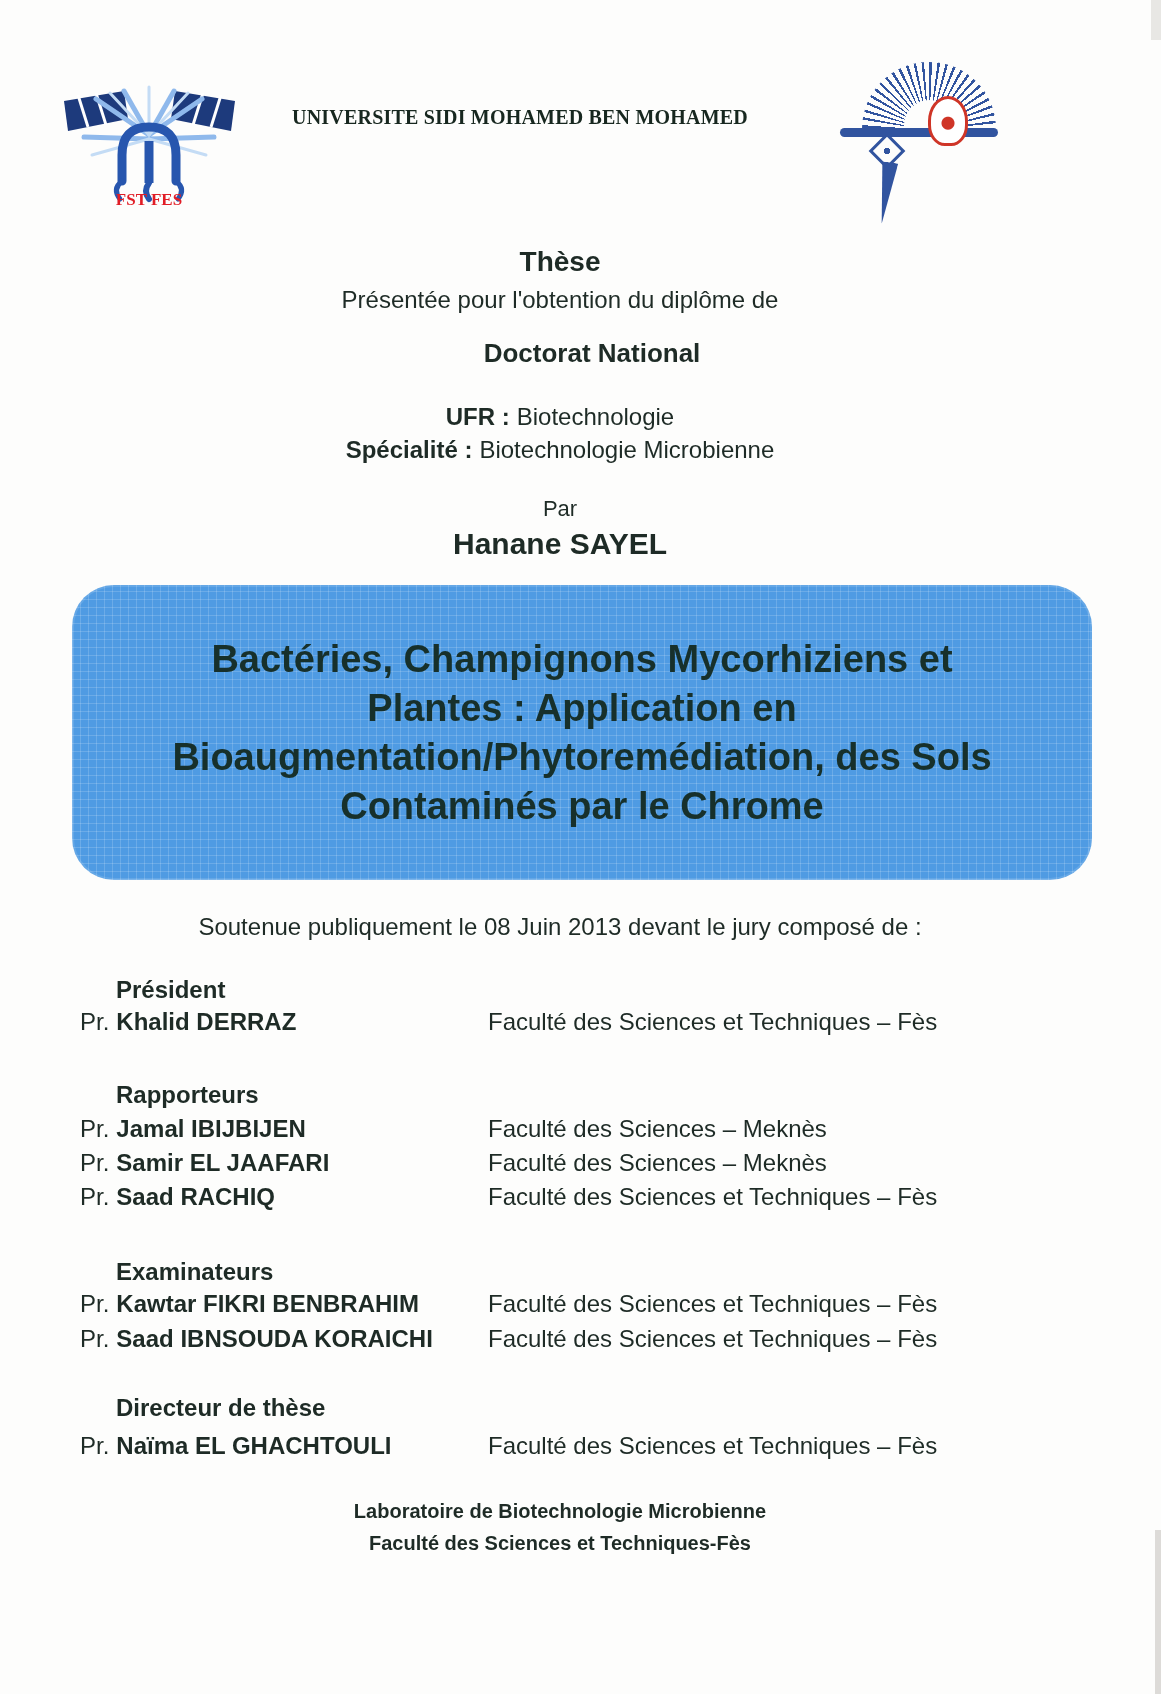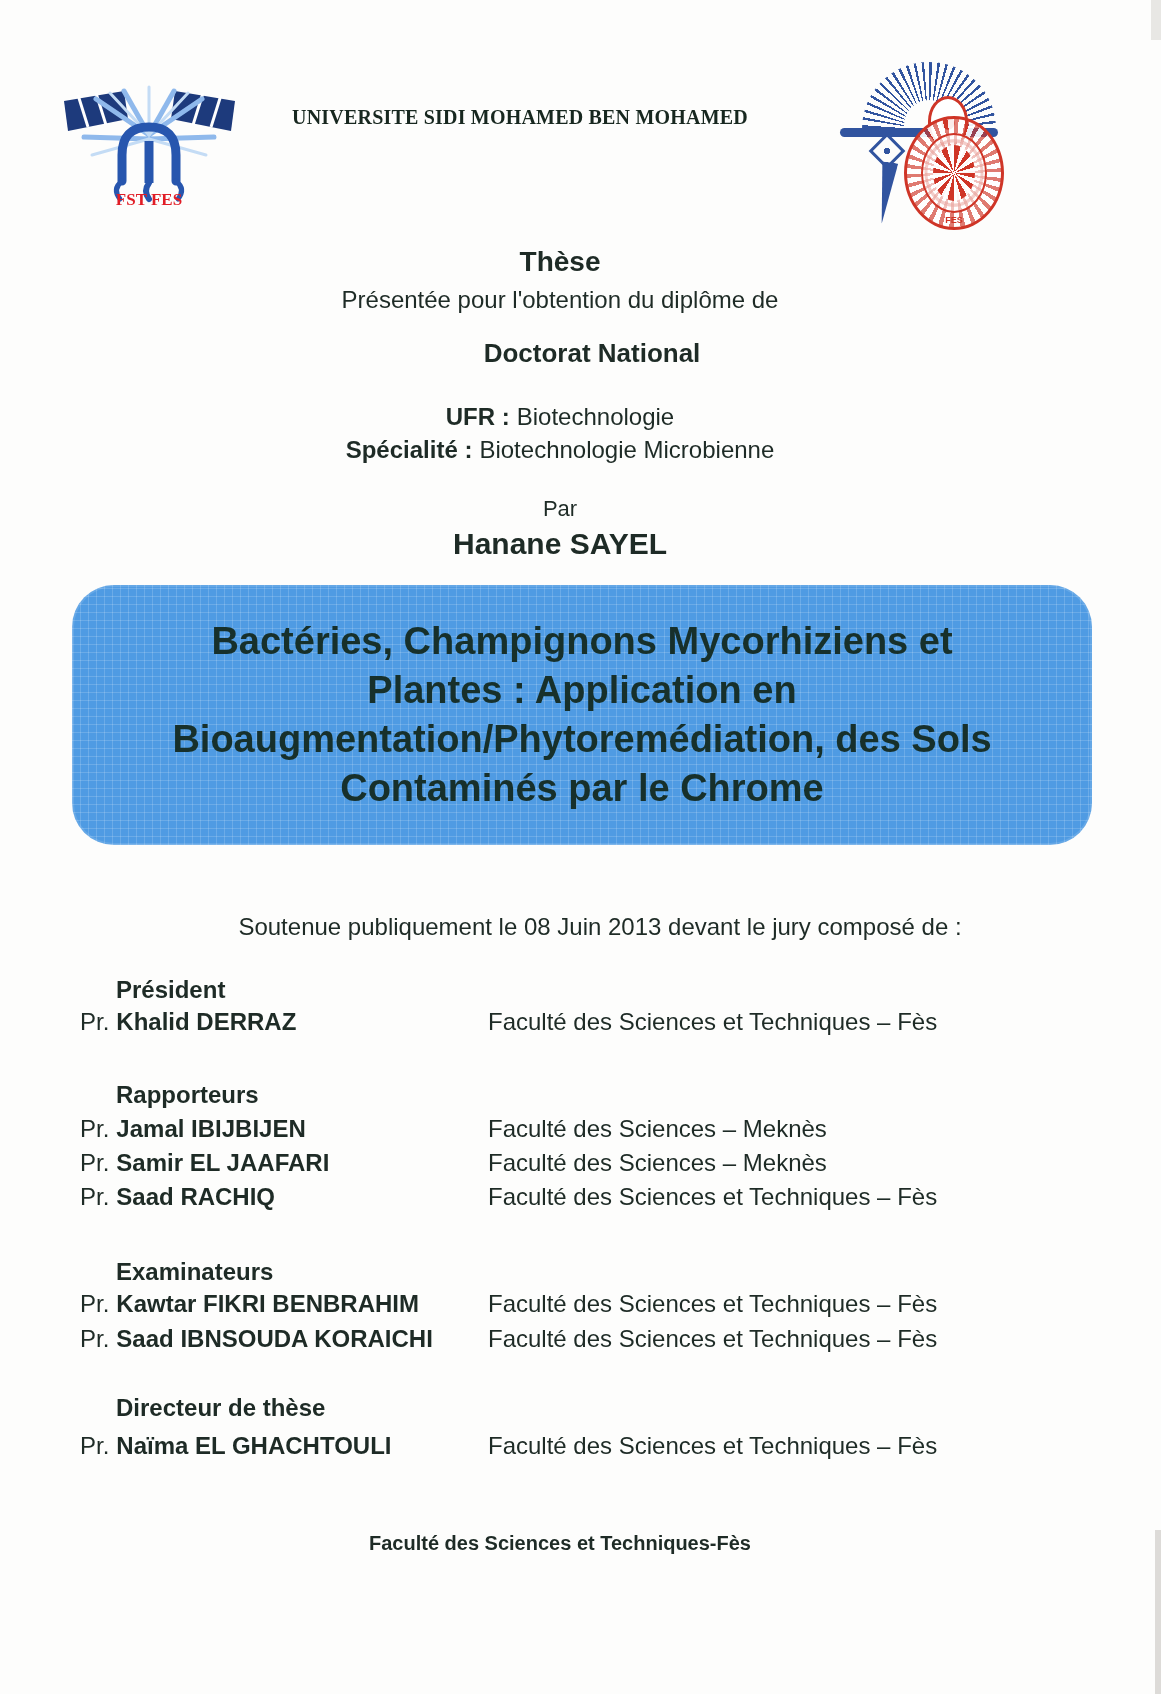--- a/index.html
+++ b/index.html
@@ -85,38 +85,38 @@
   .presentee  { top: 286px; font-size: 24px; }
   .degree     { top: 338px; font-size: 26px; font-weight: bold; margin-left: 32px; }
   .ufr        { top: 403px; font-size: 24px; }
   .specialite { top: 436px; font-size: 24px; }
   .par        { top: 496px; font-size: 22px; font-weight: normal; }
   .author     { top: 527px; font-size: 30px; font-weight: bold; }
   .lbl { font-weight: bold; margin-right: 7px; }
 
   
   .title-box {
-    left: 72px; top: 585px; width: 1020px; height: 260px;
+    left: 72px; top: 585px; width: 1020px; height: 295px;
     border-radius: 42px;
     background-color: #4f9be3;
     background-image:
       repeating-linear-gradient(0deg,  rgba(255,255,255,0.16) 0 1px, rgba(255,255,255,0) 1px 8px),
       repeating-linear-gradient(90deg, rgba(255,255,255,0.16) 0 1px, rgba(255,255,255,0) 1px 8px);
     display: flex; align-items: center; justify-content: center;
     box-shadow: inset 0 0 0 2px rgba(255,255,255,0.12);
   }
   .title-box .title-text {
     text-align: center;
     font-size: 38px; line-height: 49px; font-weight: bold;
     color: #17302b;
   }
   .title-line { display: block; }
 
   
-  .defense { top: 913px; font-size: 24px; margin-left: 40px; }
+  .defense { top: 913px; font-size: 24px; }
 
   
   .jury { left: 80px; top: 0; width: 1010px; }
   .jury-role {
     position: absolute; left: 8px;
     font-size: 24px; font-weight: bold; white-space: nowrap; margin-left: 28px;
   }
   .jury-row { position: absolute; left: 0; width: 1010px; white-space: nowrap; font-size: 24px; }
   .name-cell { display: inline-block; width: 408px; vertical-align: top; }
   .prefix { font-weight: normal; margin-right: 7px; margin-top: 41px; }
@@ -173,23 +173,20 @@
     <span>UNIVERSITE SIDI MOHAMED BEN MOHAMED</span><br>
   </div>
 
   <div class="abs emblem">
     <div class="fan"></div>
     <div class="fan-hole"></div>
     <div class="bar"></div>
     <div class="torch-nib"></div>
     <div class="torch"></div>
     <div class="seal-top"></div>
-    <div class="seal-main">
-      <span class="seal-text">FES</span>
-    </div>
   </div>
 
   <div class="abs center-line these">Thèse</div>
   <div class="abs center-line presentee">Présentée pour l'obtention du diplôme de</div>
   <div class="abs center-line degree">Doctorat National</div>
   <div class="abs center-line ufr">
     <span class="lbl">UFR :</span><span>Biotechnologie</span>
   </div>
   <div class="abs center-line specialite">
     <span class="lbl">Spécialité :</span><span>Biotechnologie Microbienne</span>
@@ -233,17 +230,18 @@
     <div class="jury-row" style="top:1325px">
       <span class="name-cell"><span class="prefix">Pr.</span><span class="pname">Saad IBNSOUDA KORAICHI</span></span><span class="aff">Faculté des Sciences et Techniques – Fès</span>
     </div>
 
     <div class="jury-role" style="top:1394px">Directeur de thèse</div>
     <div class="jury-row" style="top:1432px">
       <span class="name-cell"><span class="prefix">Pr.</span><span class="pname">Naïma EL GHACHTOULI</span></span><span class="aff">Faculté des Sciences et Techniques – Fès</span>
     </div>
   </div>
 
+  <div class="abs center-line footer-line footer1">Laboratoire de Biotechnologie Microbienne</div>
   <div class="abs center-line footer-line footer2">Faculté des Sciences et Techniques-Fès</div>
 
   <div class="abs scan-edge-topright"></div>
   <div class="abs scan-edge-right"></div>
 </div>
 
 </body></html>

